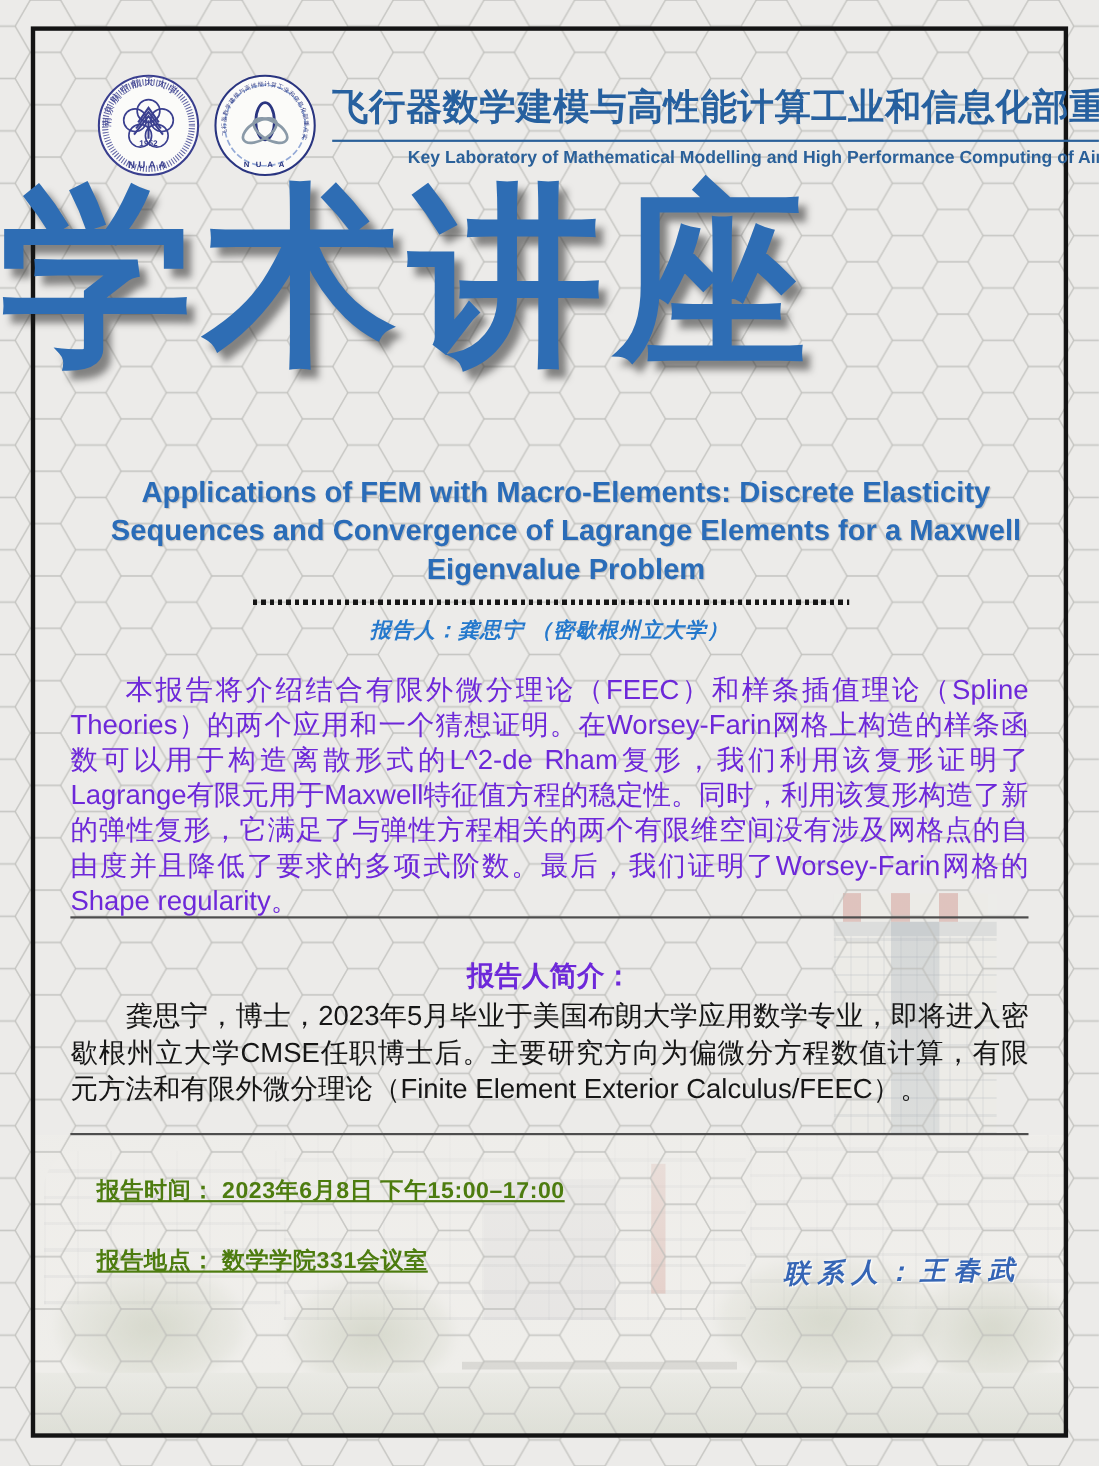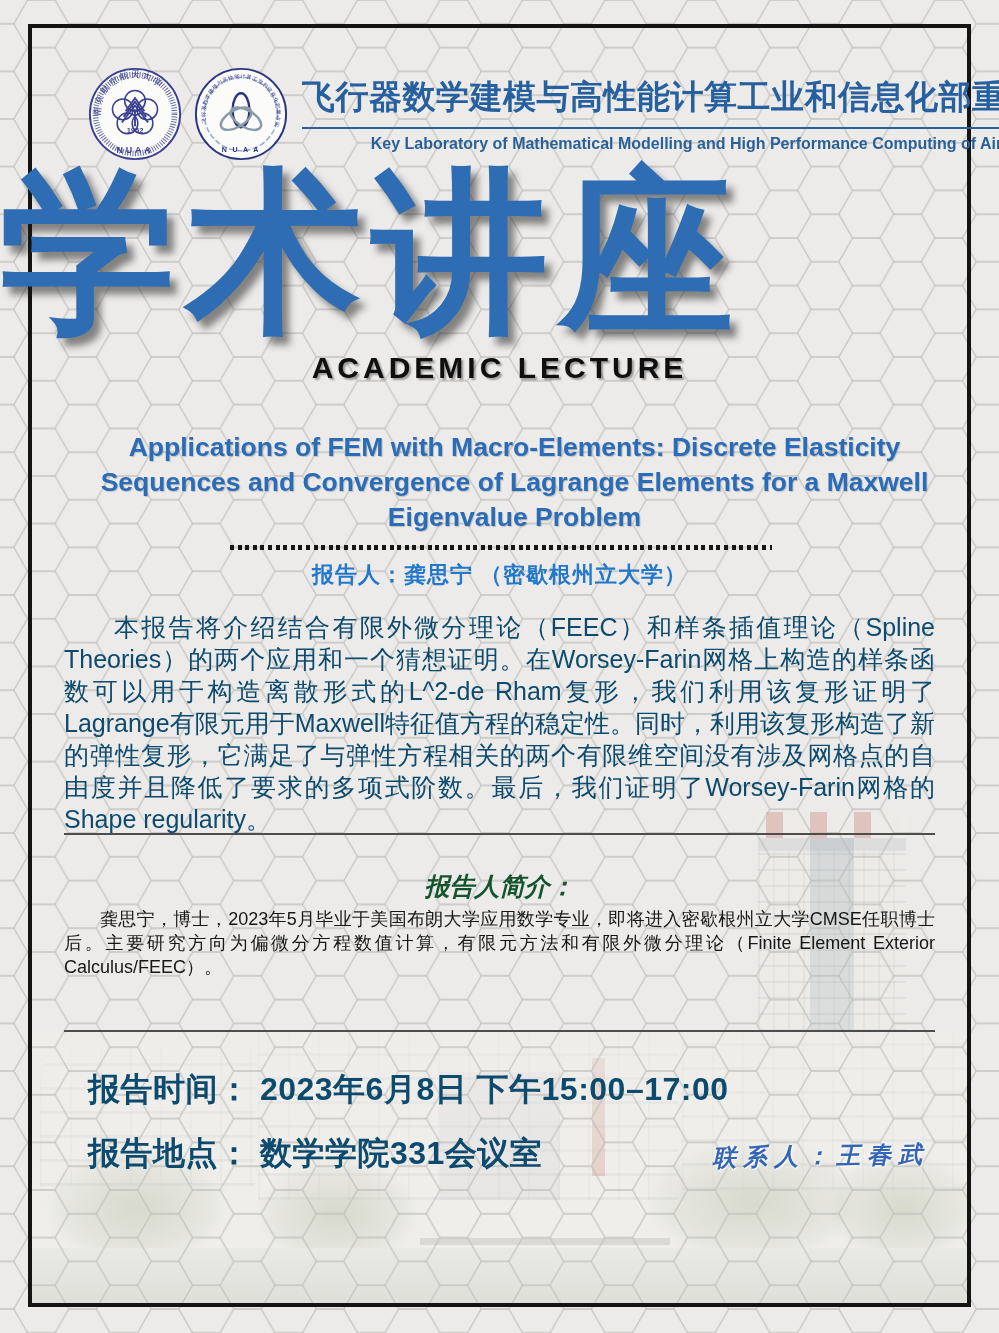--- a/index.html
+++ b/index.html
@@ -67,36 +67,36 @@
     font-size:30px;font-weight:700;color:#0f0f0f;letter-spacing:4px;
     text-shadow:2px 2px 2px rgba(0,0,0,0.35);}
 
   
   .talk-title{position:absolute;left:79px;top:430px;width:871px;
     font-size:26.5px;font-weight:700;color:#2a6cb8;text-align:center;line-height:1.33;
     text-shadow:1px 1px 1px rgba(0,0,0,0.18);}
   .dotted{position:absolute;left:230px;top:545px;width:542px;height:5px;
     background:repeating-linear-gradient(90deg,#161616 0 4px, transparent 4px 7.6px);}
   .speaker{position:absolute;left:0;top:560px;width:100%;text-align:center;
-    font-size:22px;font-weight:800;color:#2478cc;letter-spacing:1px;}
+    font-size:19px;font-weight:800;color:#2478cc;letter-spacing:1px;font-style:italic;}
   .abstract{position:absolute;left:64px;top:611px;width:871px;
-    font-size:25px;line-height:1.28;color:#0c4a6e;text-align:justify;text-indent:2em;}
+    font-size:25px;line-height:1.28;color:#6d28d9;text-align:justify;text-indent:2em;}
 
   .rule{position:absolute;left:64px;width:871px;height:2px;background:#4d4d4d;}
   .rule-1{top:833px;}
   .rule-2{top:1030px;}
 
   
   .bio-heading{position:absolute;left:0;top:870px;width:100%;text-align:center;
-    font-size:25px;font-weight:800;color:#14532d;font-style:italic;}
+    font-size:25px;font-weight:800;color:#6d28d9;}
   .bio-text{position:absolute;left:64px;top:908px;width:871px;
-    font-size:18px;line-height:1.32;color:#161616;text-align:justify;text-indent:2em;}
-
-  
-  .detail-row{position:absolute;left:88px;font-size:32px;font-weight:800;color:#0c4a6e;letter-spacing:0.5px;}
+    font-size:25px;line-height:1.32;color:#161616;text-align:justify;text-indent:2em;}
+
+  
+  .detail-row{position:absolute;left:88px;font-size:21px;font-weight:800;color:#4d7c0f;letter-spacing:0.5px;text-decoration:underline;}
   .row-time{top:1068px;}
   .row-loc{top:1132px;}
   .contact{position:absolute;right:70px;top:1140px;
     font-size:24px;font-weight:700;font-style:italic;color:#3565b5;letter-spacing:7px;
     transform:rotate(-1deg);
     text-shadow:0 0 4px rgba(255,255,255,0.95), 1px 1px 0 rgba(255,255,255,0.8);}
 
   svg text{font-family:"Liberation Sans","DejaVu Sans",sans-serif;}
 </style>
 </head>
@@ -196,21 +196,20 @@
       </svg>
     </div>
     <div class="header-text">
       <div class="lab-zh">飞行器数学建模与高性能计算工业和信息化部重点实验室</div>
       <div class="lab-rule"></div>
       <div class="lab-en">Key Laboratory of Mathematical Modelling and High Performance Computing of Air Vehicles</div>
     </div>
   </div>
 
   <div class="banner-zh">学术讲座</div>
-  <div class="banner-en">ACADEMIC LECTURE</div>
 
   <div class="talk-title">Applications of FEM with Macro-Elements: Discrete Elasticity Sequences and Convergence of Lagrange Elements for a Maxwell Eigenvalue Problem</div>
   <div class="dotted"></div>
   <div class="speaker">报告人：龚思宁 （密歇根州立大学）</div>
   <div class="abstract">本报告将介绍结合有限外微分理论（FEEC）和样条插值理论（Spline Theories）的两个应用和一个猜想证明。在Worsey-Farin网格上构造的样条函数可以用于构造离散形式的L^2-de Rham复形，我们利用该复形证明了Lagrange有限元用于Maxwell特征值方程的稳定性。同时，利用该复形构造了新的弹性复形，它满足了与弹性方程相关的两个有限维空间没有涉及网格点的自由度并且降低了要求的多项式阶数。最后，我们证明了Worsey-Farin网格的Shape regularity。</div>
 
   <div class="rule rule-1"></div>
 
   <div class="bio-heading">报告人简介：</div>
   <div class="bio-text">龚思宁，博士，2023年5月毕业于美国布朗大学应用数学专业，即将进入密歇根州立大学CMSE任职博士后。主要研究方向为偏微分方程数值计算，有限元方法和有限外微分理论（Finite Element Exterior Calculus/FEEC）。</div>

